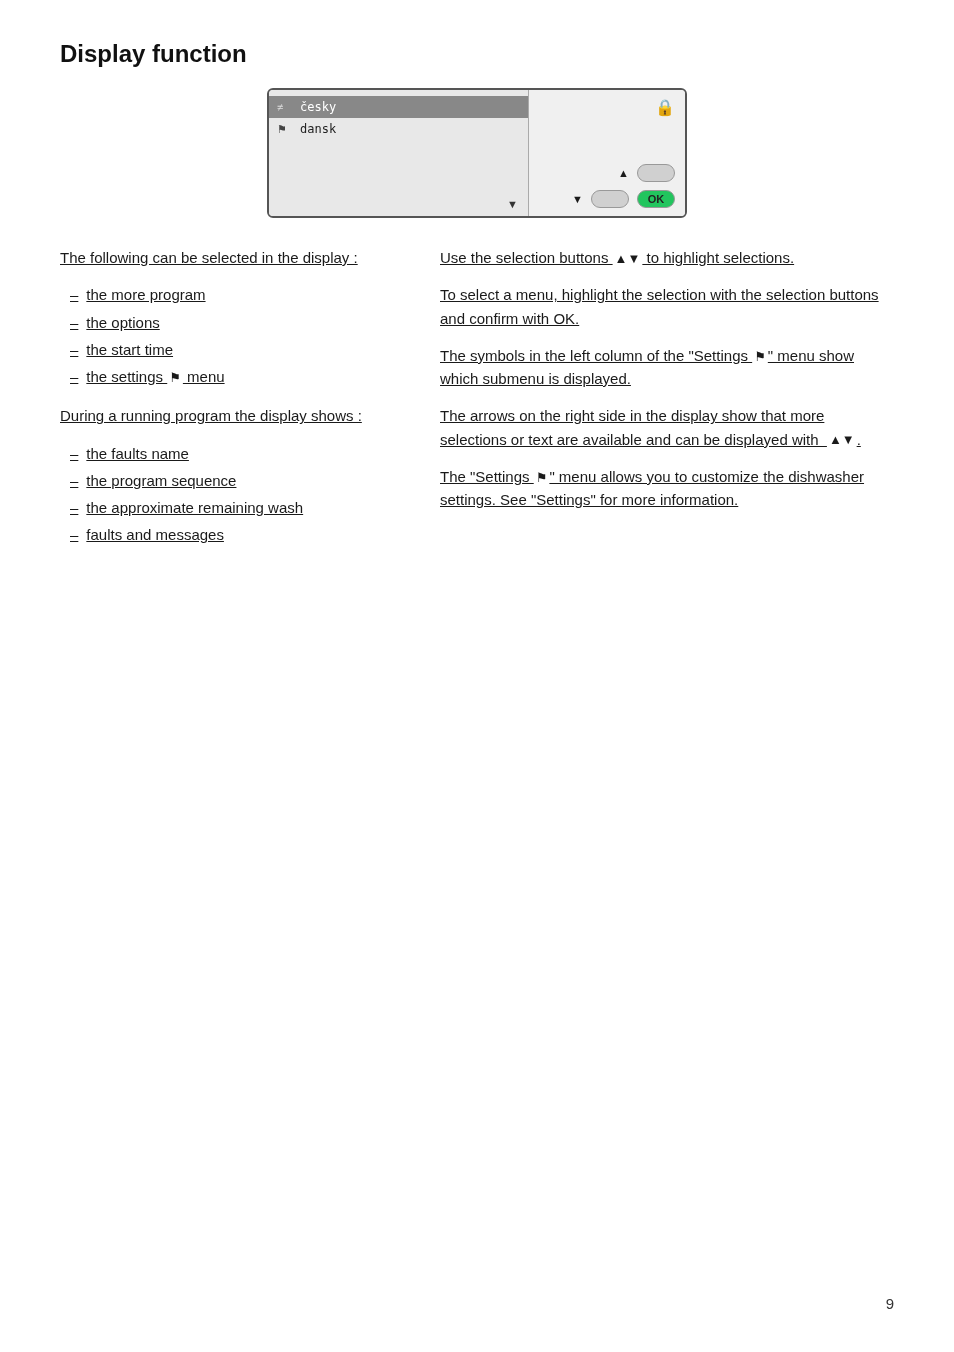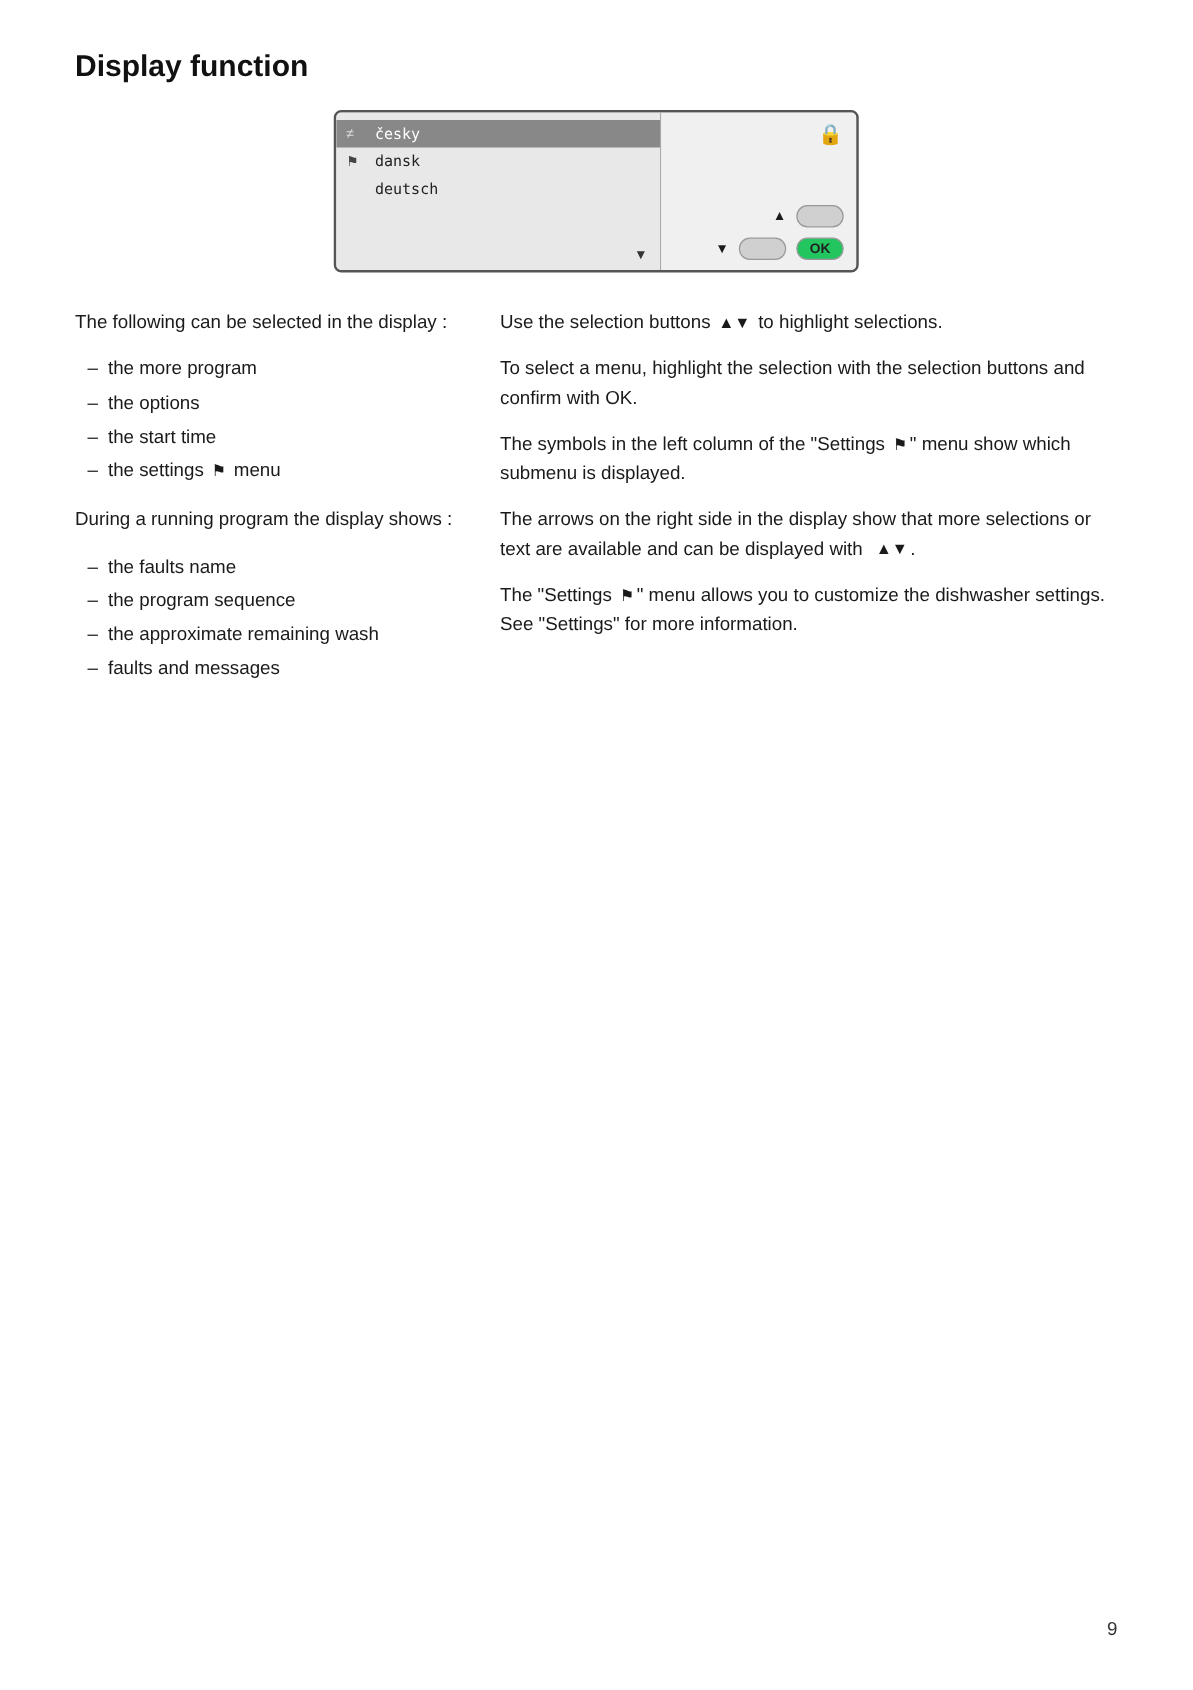--- a/index.html
+++ b/index.html
@@ -154,21 +154,23 @@
       align-items: center;
       justify-content: center;
       font-size: 11px;
       font-weight: bold;
       color: #222;
     }
 
     
     .two-col {
       display: flex;
+      gap: 40px;
       margin-top: 6px;
+      text-decoration: underline;
     }
 
     .col-left {
       width: 340px;
       flex-shrink: 0;
     }
 
     .col-right {
       flex: 1;
     }
@@ -253,24 +255,20 @@
     <div class="display-mockup">
 
       <div class="display-left">
         <div class="display-row selected">
           <span class="display-icon">≠</span>
           <span class="display-text">česky</span>
         </div>
         <div class="display-row">
           <span class="display-icon">⚑</span>
           <span class="display-text">dansk</span>
-        </div>
-        <div class="display-row">
-          <span class="display-icon"></span>
-          <span class="display-text">deutsch</span>
         </div>
         <span class="display-down-arrow">▼</span>
       </div>
 
       <div class="display-right">
         <div class="display-right-inner">
           <div style="font-size:16px; align-self:flex-end; color:#444;">🔒</div>
           <div class="display-buttons">
             <div class="display-btn-row">
               <span class="arrow-up">▲</span>

